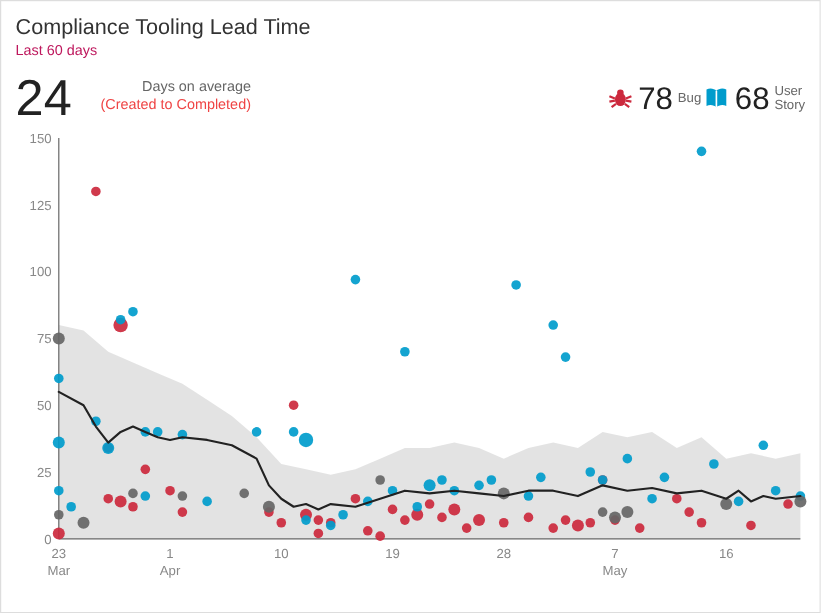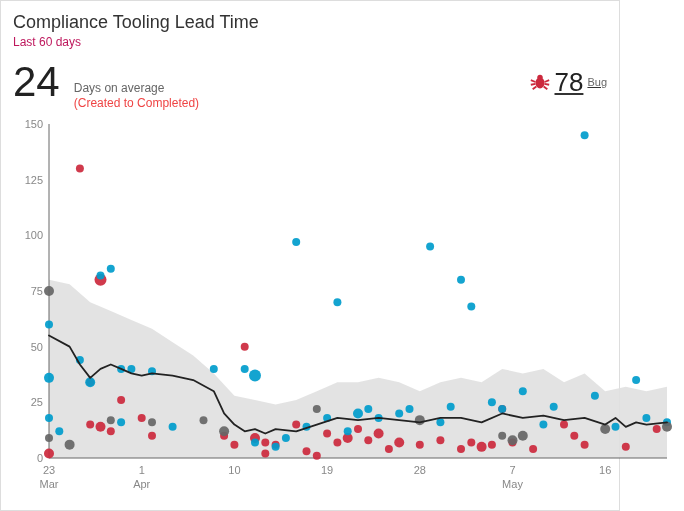--- a/index.html
+++ b/index.html
@@ -6,21 +6,21 @@
     margin: 0;
     padding: 0;
     width: 684px;
     height: 511px;
     font-family: "Segoe UI", Arial, sans-serif;
     background: #fff;
     color: #333;
   }
   .card {
     box-sizing: border-box;
-    width: 620px;
+    width: 684px;
     height: 511px;
     border: 1px solid #ddd;
     padding: 12px 12px 8px 12px;
     position: relative;
   }
   .title {
     font-size: 18px;
     font-weight: 400;
     color: #333;
     line-height: 1.1;
@@ -32,43 +32,43 @@
   }
   .header-row {
     display: flex;
     justify-content: space-between;
     align-items: flex-start;
     margin-top: 12px;
   }
   .avg-block {
     display: flex;
     align-items: flex-start;
-    gap: 14px;
+    gap: 24px;
+    text-align: right;
   }
   .avg-number {
     font-size: 42px;
     font-weight: 300;
     color: #222;
     line-height: 1;
   }
   .avg-labels {
     font-size: 12px;
     color: #666;
     line-height: 1.3;
-    margin-top: 20px;
+    margin-top: 4px;
   }
   .avg-labels .sub {
     color: #ef4444;
   }
   .legend {
     display: flex;
     align-items: center;
     gap: 2px;
     margin-top: 8px;
-    text-decoration: underline;
   }
   .legend-item {
     display: flex;
     align-items: center;
     gap: 4px;
   }
   .legend-num {
     font-size: 26px;
     font-weight: 300;
     color: #222;
@@ -138,20 +138,31 @@
                 <line x1="22" y1="10" x2="17" y2="12" stroke="#cc293d" stroke-width="2"></line>
                 <line x1="2" y1="15" x2="7" y2="14" stroke="#cc293d" stroke-width="2"></line>
                 <line x1="22" y1="15" x2="17" y2="14" stroke="#cc293d" stroke-width="2"></line>
                 <line x1="4" y1="20" x2="8" y2="17" stroke="#cc293d" stroke-width="2"></line>
                 <line x1="20" y1="20" x2="16" y2="17" stroke="#cc293d" stroke-width="2"></line>
               </g>
             </svg>
         </span>
         <span class="legend-num">78</span>
         <span class="legend-label">Bug</span>
+      </div>
+      <div class="legend-item">
+        <span>
+          <svg width="22" height="22" viewBox="0 0 24 24">
+              <path fill="#009ccc" d="M3 4 C6 2 10 3 12 5 C14 3 18 2 21 4 L21 19 C18 17 14 18 12 20 C10 18 6 17 3 19 Z"></path>
+              <line x1="12" y1="5" x2="12" y2="20" stroke="#fff" stroke-width="1.5"></line>
+            </svg>
+        </span>
+        <span class="legend-num">68</span>
+        <span class="legend-label">User
+Story</span>
       </div>
     </div>
   </div>
 
   <div class="chart-wrap">
     <svg id="chart-svg" width="660" height="380">
         <path d="M 36 161.86666666666667 L 56.6 166.32 L 77.2 184.13333333333333 L 97.80000000000001 193.04000000000002 L 118.4 201.94666666666666 L 139 210.85333333333332 L 159.60000000000002 224.21333333333334 L 180.2 237.57333333333335 L 200.8 255.38666666666663 L 221.4 277.65333333333336 L 242 282.1066666666667 L 262.6 286.56 L 283.20000000000005 282.1066666666667 L 303.8 273.2 L 324.4 264.29333333333335 L 345 264.29333333333335 L 365.6 259.84000000000003 L 386.2 264.29333333333335 L 406.8 273.2 L 427.4 264.29333333333335 L 448 259.84000000000003 L 468.59999999999997 264.29333333333335 L 489.2 250.93333333333337 L 509.8 255.38666666666663 L 530.4000000000001 250.93333333333337 L 551 264.29333333333335 L 571.6 255.38666666666663 L 592.2 273.2 L 612.8 268.74666666666667 L 633.4 273.2 L 654 268.74666666666667 L 654 340 L 633.4 340 L 612.8 340 L 592.2 340 L 571.6 340 L 551 340 L 530.4000000000001 340 L 509.8 340 L 489.2 340 L 468.59999999999997 340 L 448 340 L 427.4 340 L 406.8 340 L 386.2 340 L 365.6 340 L 345 340 L 324.4 340 L 303.8 340 L 283.20000000000005 340 L 262.6 340 L 242 340 L 221.4 340 L 200.8 340 L 180.2 340 L 159.60000000000002 340 L 139 340 L 118.4 340 L 97.80000000000001 340 L 77.2 340 L 56.6 340 L 36 340 Z" class="band"></path>
         <g class="ytick">
           <text x="30" y="344" text-anchor="end">0</text>
         </g>

